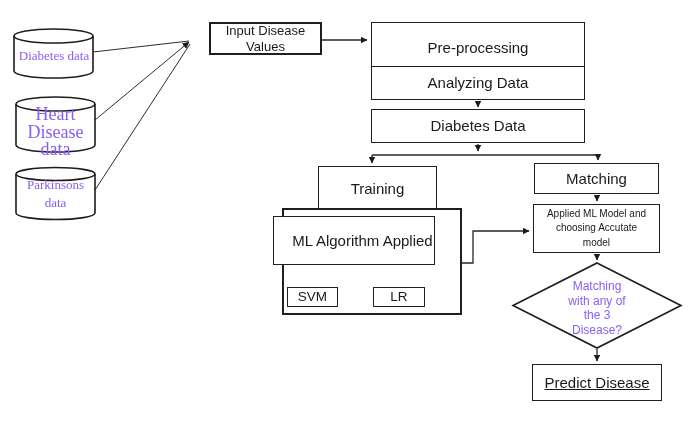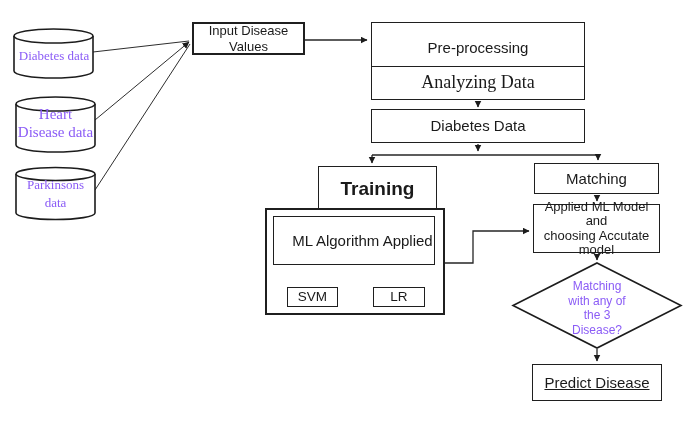--- a/index.html
+++ b/index.html
@@ -6,43 +6,43 @@
   .canvas {
     position: relative; width: 694px; height: 425px; background: #ffffff;
     font-family: "Liberation Sans", sans-serif; color: #1a1a1a; overflow: hidden;
   }
   .layer { position: absolute; left: 0; top: 0; }
   .box {
     position: absolute; box-sizing: border-box; background: #ffffff;
     border: 1.5px solid #1f1f1f; display: flex; align-items: center; justify-content: center;
     text-align: center; white-space: pre-line; line-height: 1.18; color: #1a1a1a;
   }
-  .thick { border-width: 2.2px; }
+  .thick { border-width: 2.2px; margin-left: 17px; }
   .free-label {
     position: absolute; text-align: center; white-space: pre-line; color: #8b5cf6;
   }
   .serif { font-family: "Liberation Serif", serif; }
 
   
   .n-input      { left: 192px; top: 22px;  width: 113px; height: 33px; font-size: 13px; line-height: 16px; }
   .n-pre        { left: 371px; top: 22px;  width: 214px; height: 52px; font-size: 15px; }
-  .n-analyzing  { left: 371px; top: 66px;  width: 214px; height: 34px; font-size: 18px; font-family: Liberation Serif, serif; }
+  .n-analyzing  { left: 371px; top: 66px;  width: 214px; height: 34px; font-size: 15px; }
   .n-splitting  { left: 371px; top: 109px; width: 214px; height: 34px; font-size: 15px; }
-  .n-training   { left: 318px; top: 166px; width: 119px; height: 46px; font-size: 19px; font-weight: bold; }
+  .n-training   { left: 318px; top: 166px; width: 119px; height: 46px; font-size: 15px; }
   .n-testing    { left: 534px; top: 163px; width: 125px; height: 31px; font-size: 15px; }
   .n-container  { left: 265px; top: 208px; width: 180px; height: 107px; }
   .n-mlinner    { left: 273px; top: 216px; width: 162px; height: 49px; font-size: 15px; padding-left: 17px; }
   .n-svm        { left: 287px; top: 287px; width: 51px;  height: 20px; font-size: 13.5px; }
   .n-lr         { left: 373px; top: 287px; width: 52px;  height: 20px; font-size: 13.5px; }
-  .n-applied    { left: 533px; top: 204px; width: 127px; height: 49px; font-size: 13px; line-height: 14.5px; }
+  .n-applied    { left: 533px; top: 204px; width: 127px; height: 49px; font-size: 10px; line-height: 14.5px; }
   .n-predict    { left: 532px; top: 364px; width: 130px; height: 37px; font-size: 15px; text-decoration: underline; }
   .n-decision-label { left: 542px; top: 272px; width: 110px; font-size: 12px; line-height: 14.5px; margin-top: 7px; }
 
   .cyl-label-1 { left: 12px; top: 47px;  width: 84px; font-size: 13px; line-height: 17px; }
-  .cyl-label-2 { left: 13px; top: 106px; width: 85px; font-size: 15px; line-height: 17.5px; }
+  .cyl-label-2 { left: 13px; top: 106px; width: 85px; font-size: 18px; line-height: 17.5px; }
   .cyl-label-3 { left: 13px; top: 176px; width: 85px; font-size: 13px; line-height: 17.5px; }
 </style>
 </head>
 <body>
 
 <div class="canvas">
 
   <svg class="layer" width="694" height="425" viewBox="0 0 694 425">
     <defs>
       <marker id="arw" markerUnits="userSpaceOnUse" markerWidth="8" markerHeight="8" refX="6.5" refY="3.5" orient="auto">

